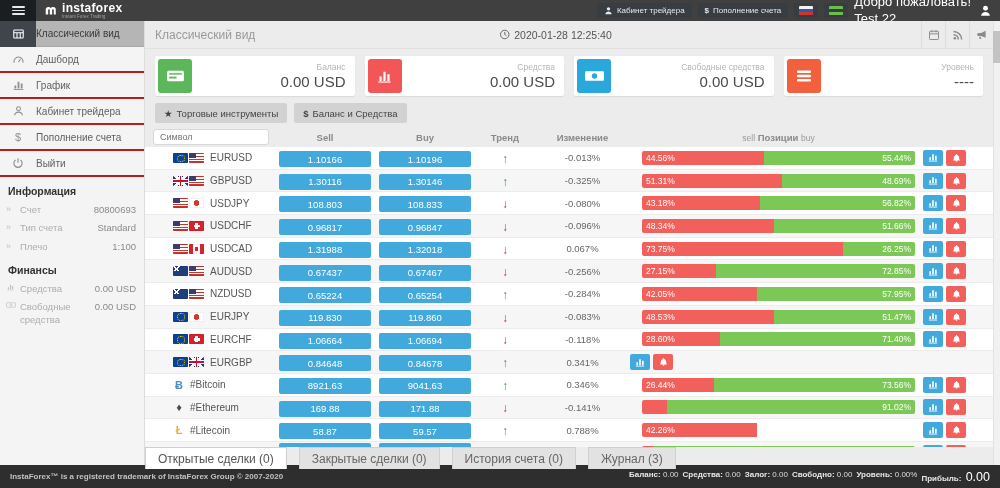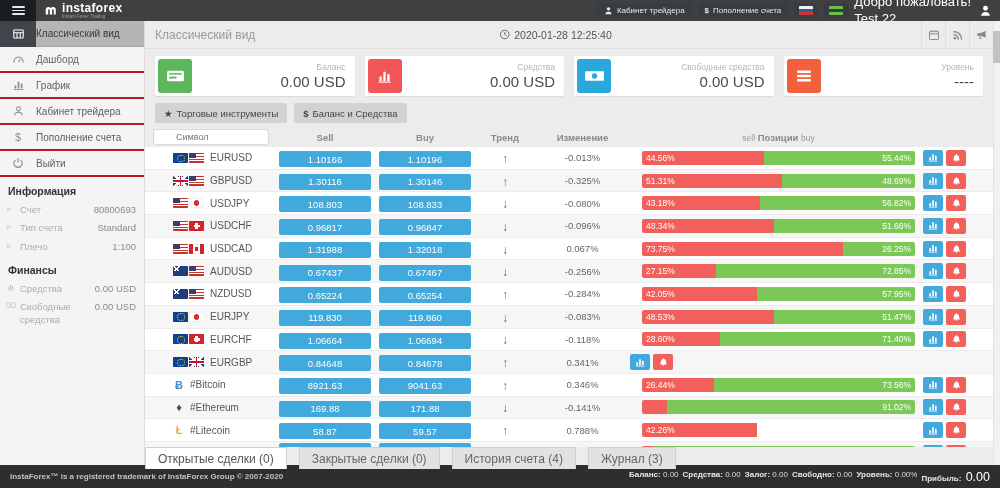--- a/index.html
+++ b/index.html
@@ -63,21 +63,21 @@
 
   
   .thead { display:flex; align-items:center; height:20px; flex-shrink:0; font-size:9.5px; font-weight:bold; color:#8a8a8a; }
   .c-sym { width:130px; padding-left:28px; display:flex; align-items:center; flex-shrink:0; }
   .c-sell,.c-buy { width:100px; text-align:center; flex-shrink:0; }
   .c-trend { width:60px; text-align:center; flex-shrink:0; }
   .c-chg { width:95px; text-align:center; flex-shrink:0; font-size:9.5px; color:#666; }
   .c-pos { flex:1; padding:0 8px 0 12px; }
   .c-act { width:70px; display:flex; gap:3px; align-items:center; flex-shrink:0; }
   .thead .c-sym { padding-left:8px; }
-  .sym-input { width:116px; height:16px; border:1px solid #d8d8d8; border-radius:3px; background:#fff; font-size:9px; padding:0 22px; color:#555; font-family:inherit; }
+  .sym-input { width:116px; height:16px; border:1px solid #d8d8d8; border-radius:3px; background:#fff; font-size:9px; padding:0 6px; color:#555; font-family:inherit; }
   .thead .c-chg { font-weight:bold; color:#8a8a8a; }
   .pos-head { text-align:center; color:#8a8a8a; }
   .pos-head .lite { font-weight:normal; font-size:8.5px; color:#9a9a9a; }
 
   .rows { height:300px; overflow:hidden; flex-shrink:0; }
   .trow { height:22.7px; display:flex; align-items:center; border-bottom:1px solid #ececec; background:#fff; }
   .trow:nth-child(even) { background:#f6f6f6; }
   .sym-label { font-size:10px; color:#555; margin-left:5px; }
   .crypto-ic { font-size:11px; font-weight:bold; width:12px; text-align:center; }
   .flags { display:flex; }
@@ -893,21 +893,21 @@
     <span class="c-act">
       <button class="act-btn chart"></button>
       <button class="act-btn alert"></button>
     </span>
   </div>
 </div>
 
       <div class="tabs">
         <span class="tab active">Открытые сделки (0)</span>
         <span class="tab">Закрытые сделки (0)</span>
-        <span class="tab">История счета (4)</span>
+        <span class="tab">История счета (0)</span>
         <span class="tab">Журнал (3)</span>
       </div>
 
     </div>
   </div>
 </div>
 
 <div class="footer">
   <span class="foot-left">InstaForex™ is a registered trademark of InstaForex Group © 2007-2020</span>
   <span class="foot-right">

